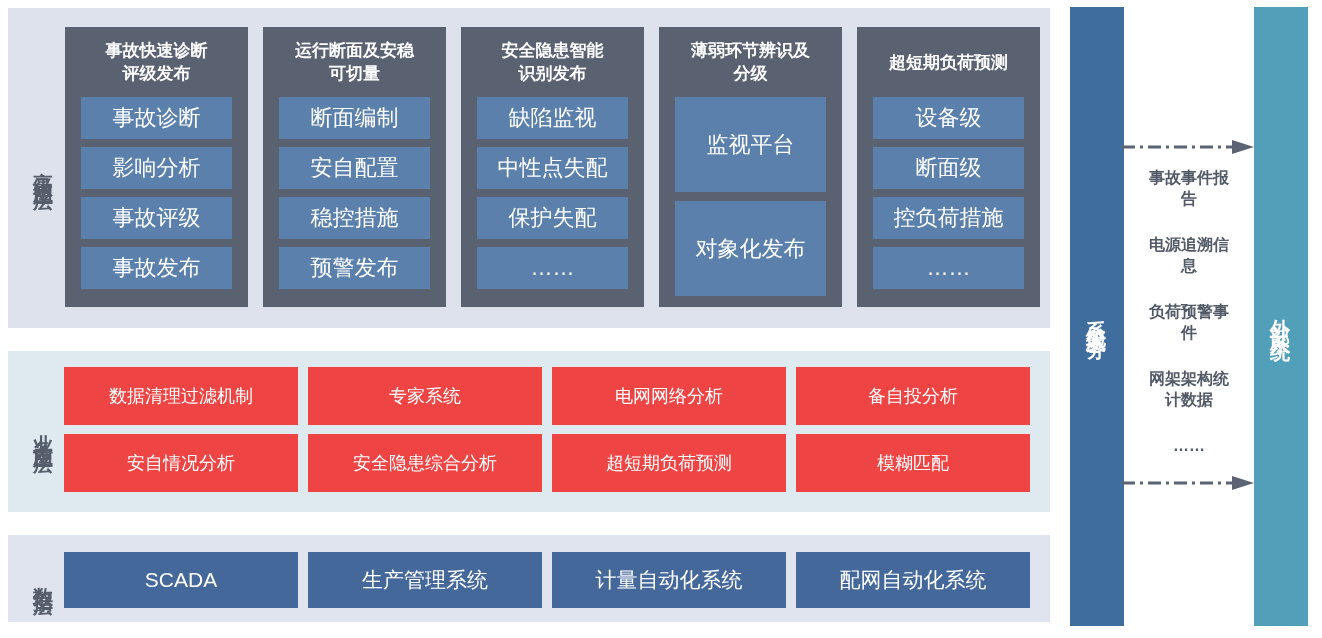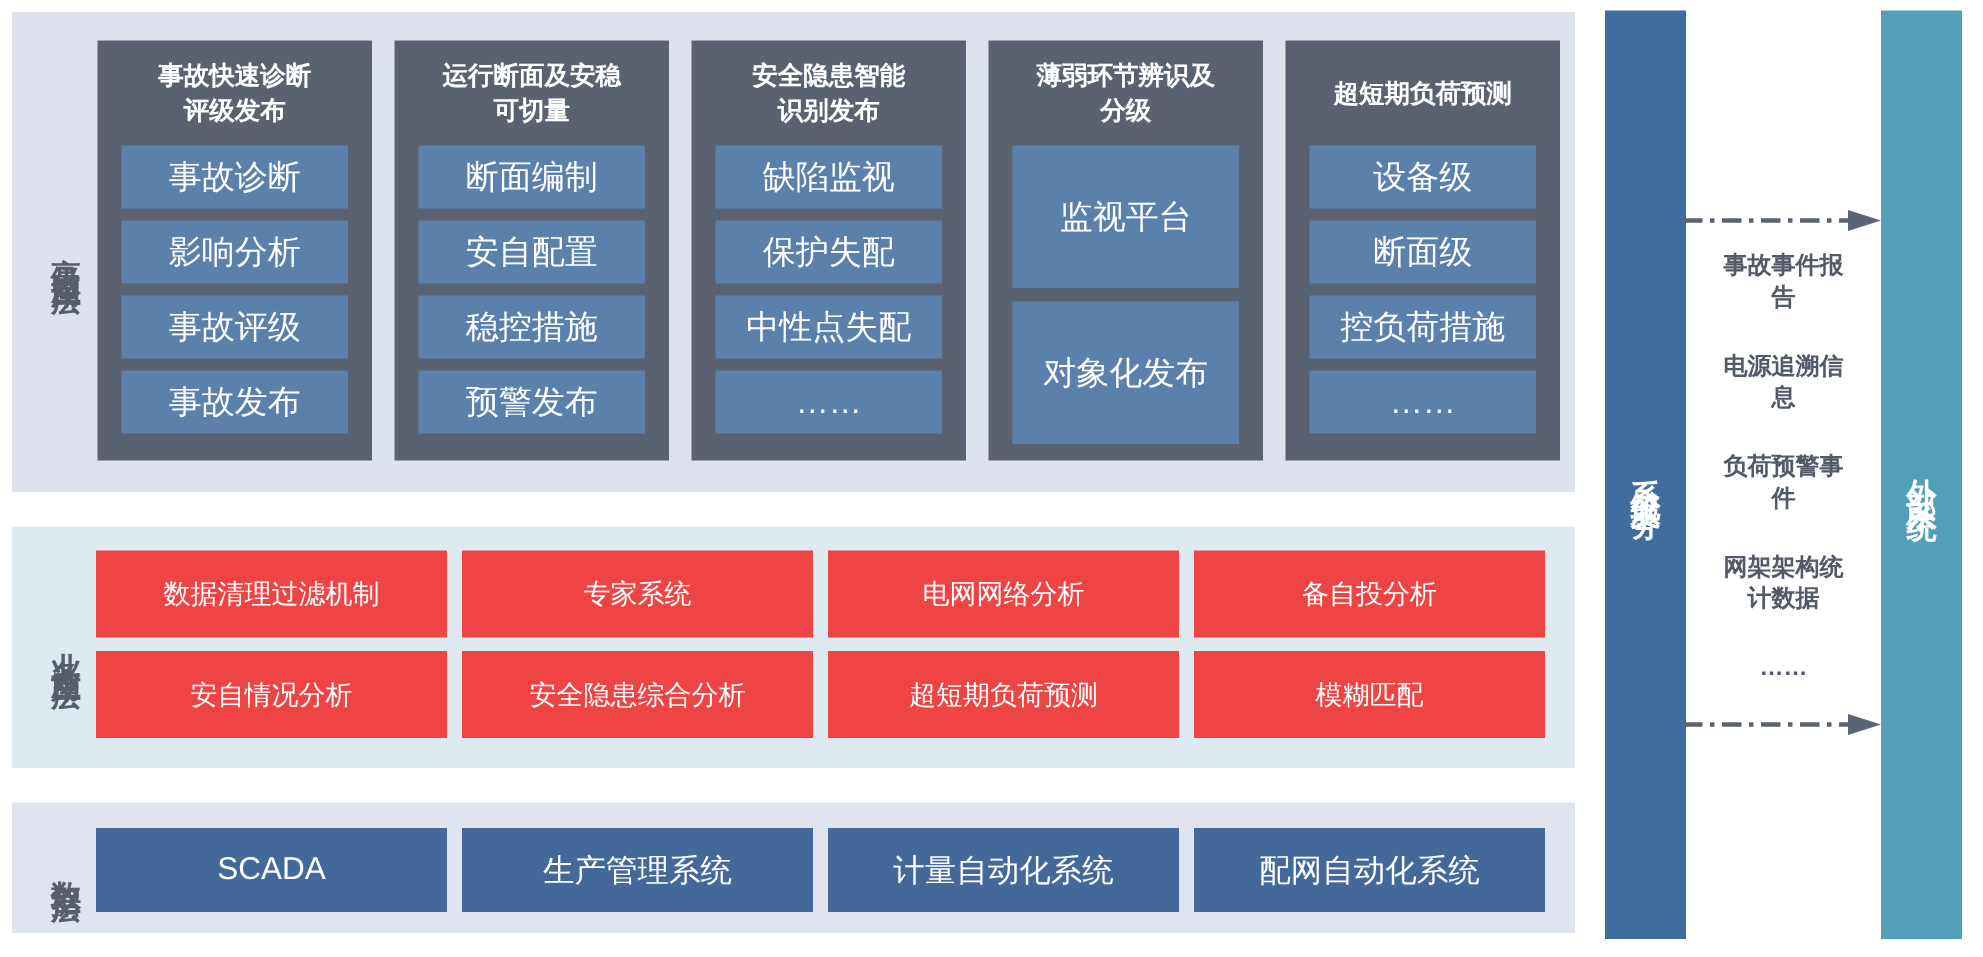--- a/index.html
+++ b/index.html
@@ -110,22 +110,22 @@
         <div class="chip">稳控措施</div>
         <div class="chip">预警发布</div>
       </div>
 
       <div class="col">
         <div class="col-title">
           <div>安全隐患智能</div>
           <div>识别发布</div>
         </div>
         <div class="chip">缺陷监视</div>
+        <div class="chip">中性点失配</div>
         <div class="chip">保护失配</div>
-        <div class="chip">中性点失配</div>
         <div class="chip">……</div>
       </div>
 
       <div class="col">
         <div class="col-title">
           <div>薄弱环节辨识及</div>
           <div>分级</div>
         </div>
         <div class="chip tall">监视平台</div>
         <div class="chip tall">对象化发布</div>

